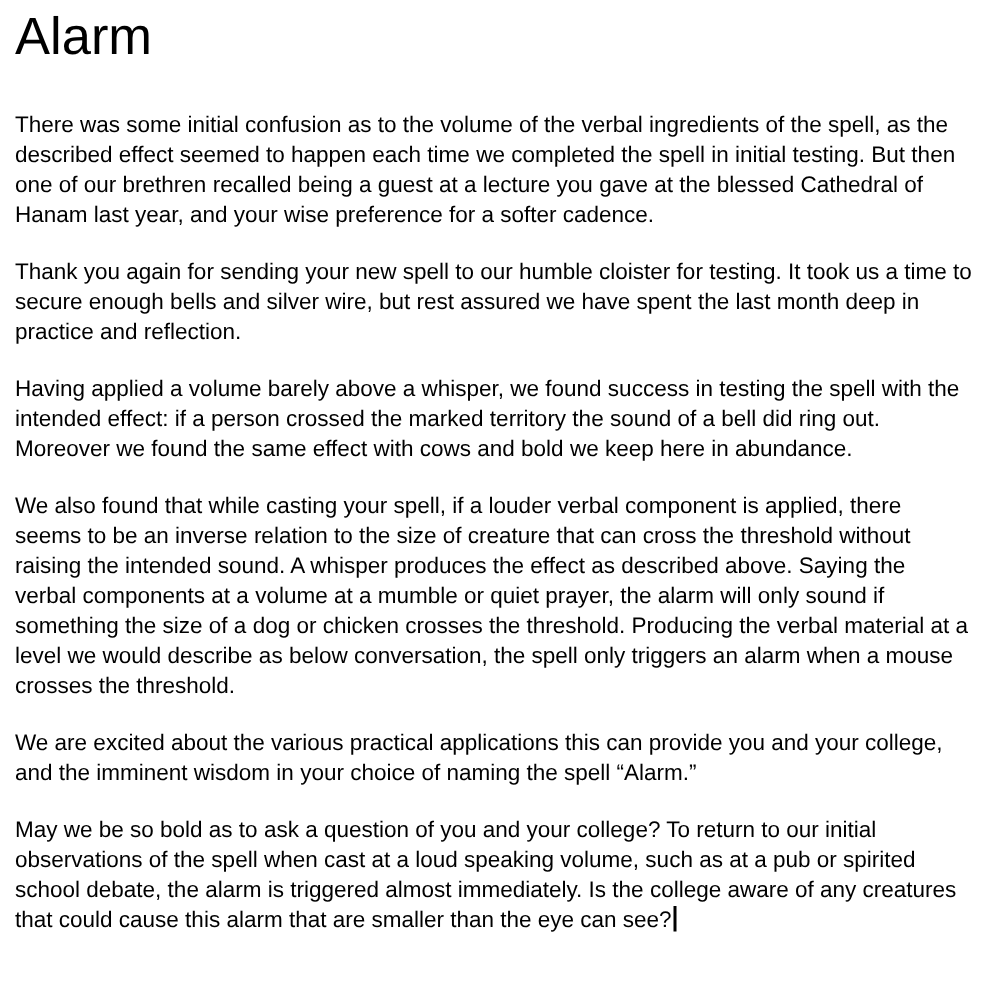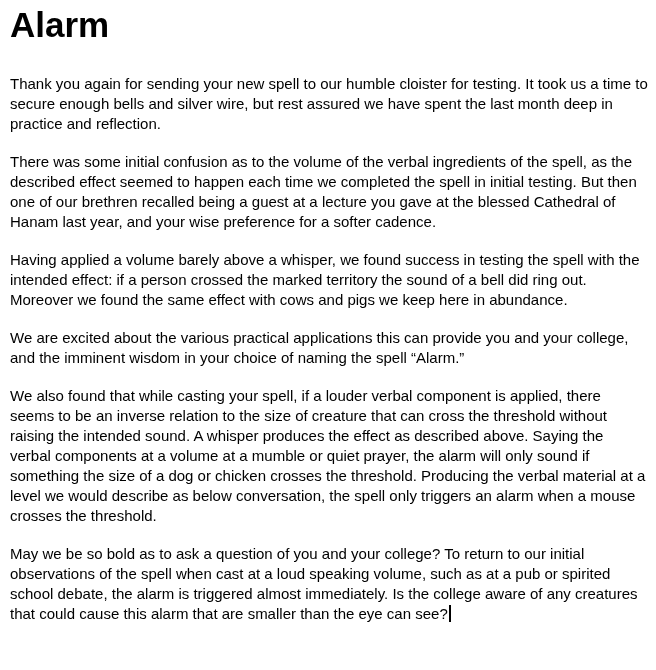--- a/index.html
+++ b/index.html
@@ -15,21 +15,21 @@
     color: #000000;
   }
   .doc {
     box-sizing: border-box;
     width: 656px;
     height: 670px;
     padding: 4px 6px 0 10px;
   }
   .doc-title {
     font-size: 35px;
-    font-weight: 700;
+    font-weight: 400;
     line-height: 42px;
     margin: 0 0 28px 0;
     letter-spacing: 0;
     color: #000000;
   }
   .para {
     font-size: 15px;
     line-height: 20px;
     margin: 0 0 18px 0;
     white-space: pre-line;
@@ -43,37 +43,37 @@
     vertical-align: -3px;
     margin-left: 1px;
   }
 </style>
 </head>
 <body>
 
 <div class="doc">
   <h1 class="doc-title">Alarm</h1>
   <div id="document-body">
-      <p class="para">Thank you again for sending your new spell to our humble cloister for testing. It took us a time to
-secure enough bells and silver wire, but rest assured we have spent the last month deep in
-practice and reflection.</p>
       <p class="para">There was some initial confusion as to the volume of the verbal ingredients of the spell, as the
 described effect seemed to happen each time we completed the spell in initial testing. But then
 one of our brethren recalled being a guest at a lecture you gave at the blessed Cathedral of
 Hanam last year, and your wise preference for a softer cadence.</p>
+      <p class="para">Thank you again for sending your new spell to our humble cloister for testing. It took us a time to
+secure enough bells and silver wire, but rest assured we have spent the last month deep in
+practice and reflection.</p>
       <p class="para">Having applied a volume barely above a whisper, we found success in testing the spell with the
 intended effect: if a person crossed the marked territory the sound of a bell did ring out.
-Moreover we found the same effect with cows and pigs we keep here in abundance.</p>
-      <p class="para">We are excited about the various practical applications this can provide you and your college,
-and the imminent wisdom in your choice of naming the spell “Alarm.”</p>
+Moreover we found the same effect with cows and bold we keep here in abundance.</p>
       <p class="para">We also found that while casting your spell, if a louder verbal component is applied, there
 seems to be an inverse relation to the size of creature that can cross the threshold without
 raising the intended sound. A whisper produces the effect as described above. Saying the
 verbal components at a volume at a mumble or quiet prayer, the alarm will only sound if
 something the size of a dog or chicken crosses the threshold. Producing the verbal material at a
 level we would describe as below conversation, the spell only triggers an alarm when a mouse
 crosses the threshold.</p>
+      <p class="para">We are excited about the various practical applications this can provide you and your college,
+and the imminent wisdom in your choice of naming the spell “Alarm.”</p>
       <p class="para">May we be so bold as to ask a question of you and your college? To return to our initial
 observations of the spell when cast at a loud speaking volume, such as at a pub or spirited
 school debate, the alarm is triggered almost immediately. Is the college aware of any creatures
 that could cause this alarm that are smaller than the eye can see?<span class="caret"></span></p>
     </div>
 </div>
 
 </body></html>

